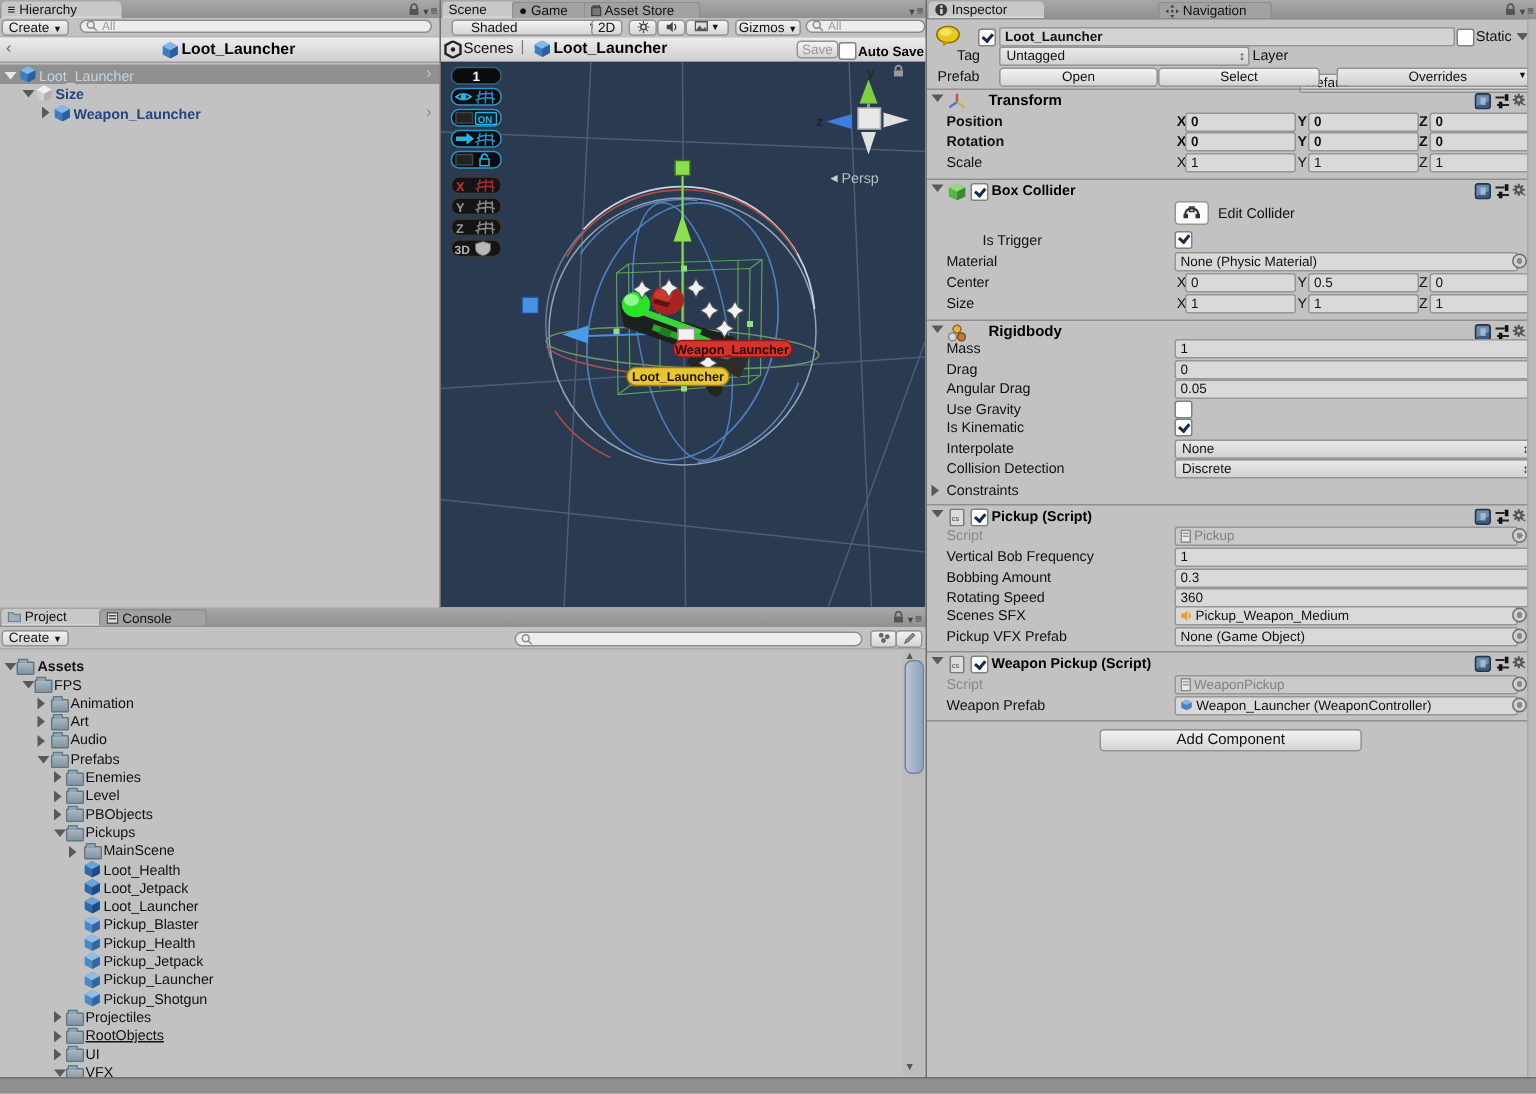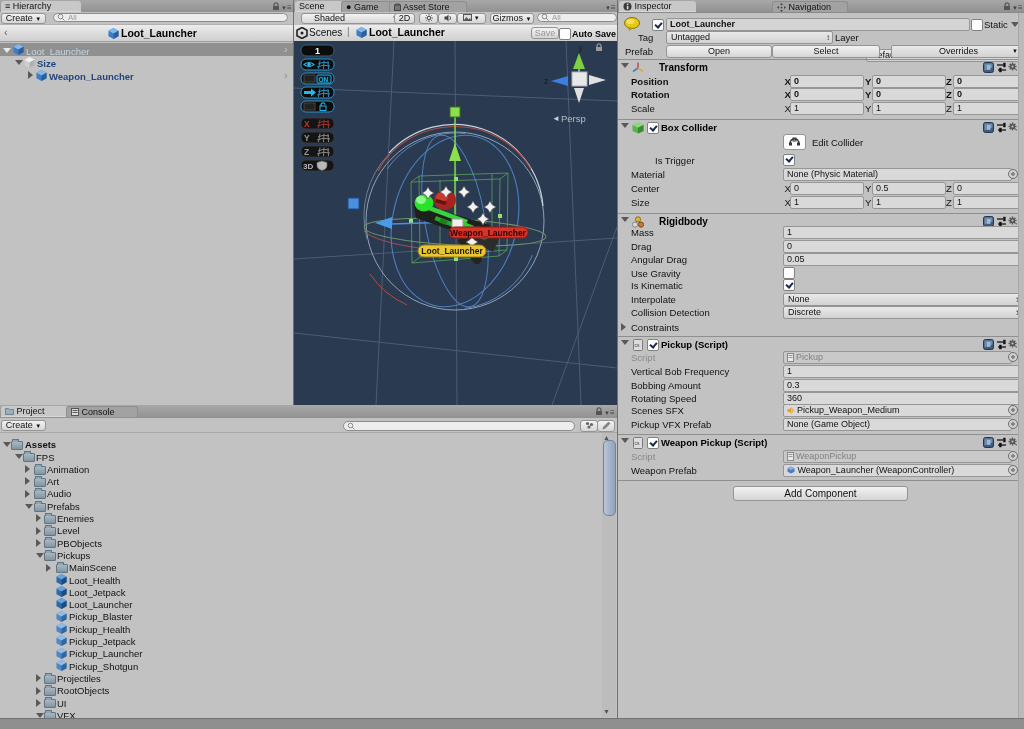--- a/index.html
+++ b/index.html
@@ -401,21 +401,21 @@
     <polygon points="6,0 11.5,3 11.5,9 6,12 0.5,9 0.5,3" fill="#4d88c6"></polygon>
     <polygon points="6,0 11.5,3 6,6 0.5,3" fill="#90bde6"></polygon>
     <polygon points="6,6 11.5,3 11.5,9 6,12" fill="#35659e"></polygon>
   </svg>
 <div class="row" style="left:69px;top:660.6px;">Pickup_Shotgun</div>
 <div class="abs arrR" style="left:36px;top:674.2px;"></div>
 <div class="fold" style="left:44px;top:674.7px;"></div>
 <div class="row" style="left:57px;top:672.9px;">Projectiles</div>
 <div class="abs arrR" style="left:36px;top:686.5px;"></div>
 <div class="fold" style="left:44px;top:687.0px;"></div>
-<div class="row" style="left:57px;top:685.2px;">RootObjects</div>
+<div class="row" style="left:57px;top:685.2px;text-decoration:underline;">RootObjects</div>
 <div class="abs arrR" style="left:36px;top:698.8px;"></div>
 <div class="fold" style="left:44px;top:699.3px;"></div>
 <div class="row" style="left:57px;top:697.5px;text-align:right;">UI</div>
 <div class="abs arrD" style="left:36px;top:712.6px;"></div>
 <div class="fold" style="left:44px;top:711.6px;"></div>
 <div class="row" style="left:57px;top:709.8px;">VFX</div>
 
 <div class="abs" style="left:602px;top:433px;width:14px;height:284px;background:#bcbcbc;"></div>
 <div class="abs" style="left:603px;top:434px;font-size:7px;color:#555;">▲</div>
 <div class="abs" style="left:603px;top:708px;font-size:7px;color:#555;">▼</div>

